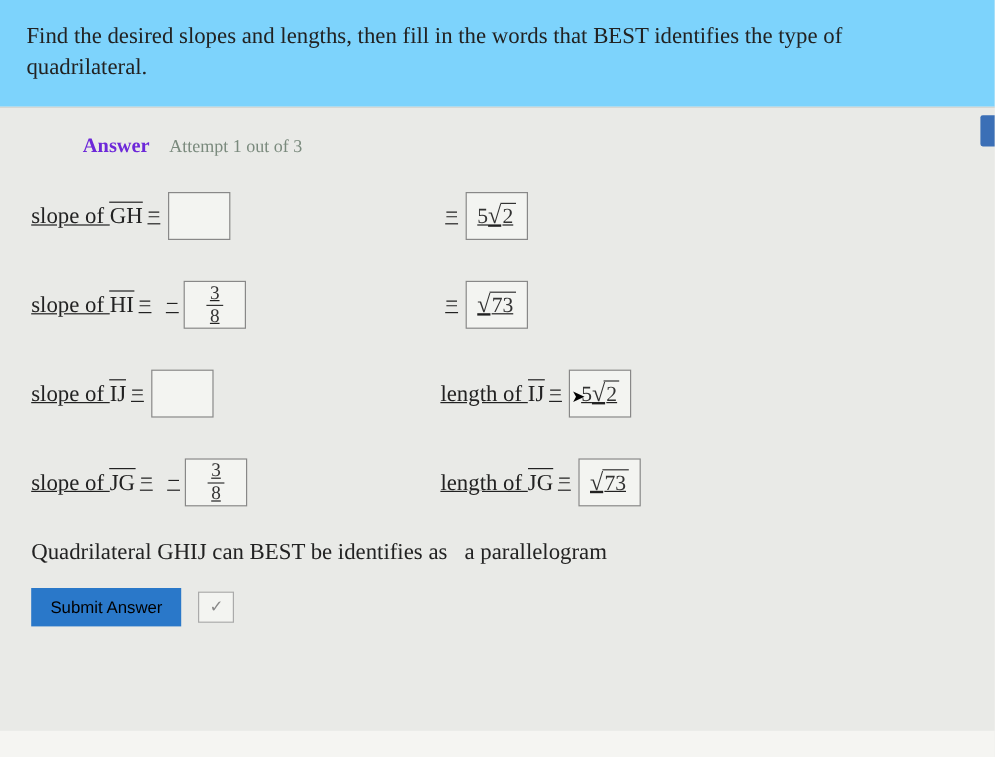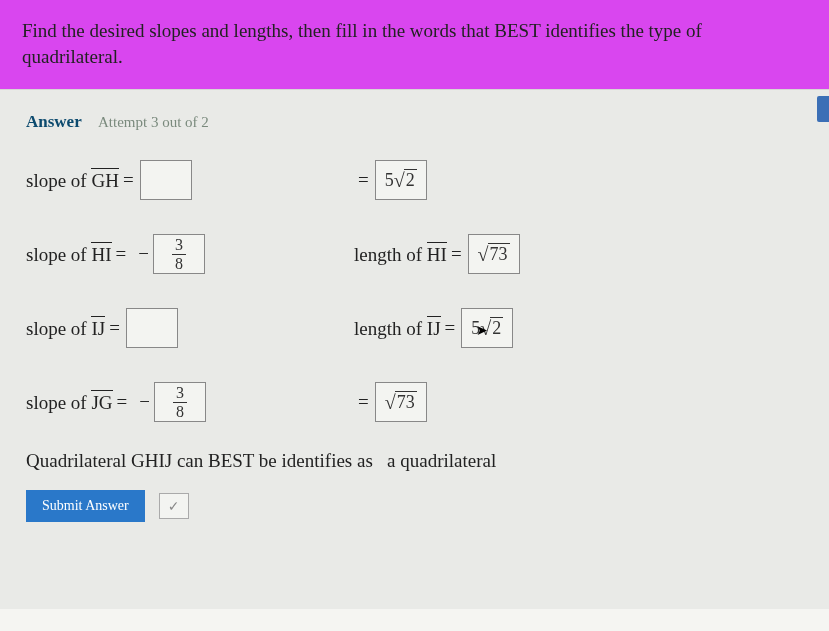--- a/index.html
+++ b/index.html
@@ -6,57 +6,59 @@
     body {
       font-family: Georgia, 'Times New Roman', serif;
       background: #f5f5f2;
       width: 829px;
       height: 631px;
       overflow: hidden;
       color: #222;
     }
     .question-area {
       padding: 18px 22px 20px 22px;
-      background: #d946ef;
+      background: #7dd3fc;
       font-size: 19px;
       line-height: 1.35;
     }
     .answer-panel {
       background: #e9eae7;
       border-top: 1px solid #d6d7d3;
       padding: 0;
       position: relative;
       min-height: 520px;
     }
     .answer-header {
       padding: 22px 26px 8px 26px;
       font-size: 17px;
     }
     .answer-header .label {
       font-weight: bold;
-      color: #0c4a6e;
+      color: #6d28d9;
+      margin-left: 43px;
     }
     .answer-header .attempt {
       color: #7a8a7d;
       margin-left: 12px;
       font-size: 15px;
     }
     .side-tab {
       position: absolute;
       right: 0;
       top: 6px;
       width: 12px;
       height: 26px;
       background: #3b6fb6;
       border-radius: 2px 0 0 2px;
     }
     .columns {
       display: flex;
       padding: 18px 26px 8px 26px;
-      gap: 28px;
+      gap: 41px;
+      text-decoration: underline;
     }
     .col {
       display: flex;
       flex-direction: column;
       gap: 30px;
       min-width: 300px;
     }
     .row {
       display: flex;
       align-items: center;
@@ -123,25 +125,25 @@
       font-size: 19px;
     }
     .button-row {
       padding: 12px 26px;
       display: flex;
       align-items: center;
       gap: 14px;
     }
     .submit-btn {
       background: #2a78c9;
-      color: #ffffff;
+      color: #000000;
       border: none;
       padding: 8px 16px;
       font-size: 14px;
-      font-family: Liberation Serif, serif;
+      font-family: Liberation Sans, sans-serif;
       cursor: pointer;
     }
     .check-ico {
       border: 1px solid #aaa;
       width: 30px;
       height: 26px;
       display: flex;
       align-items: center;
       justify-content: center;
       color: #888;
@@ -162,21 +164,21 @@
 
 <div class="question-area">
   <span>Find the desired slopes and lengths, then fill in the words that BEST identifies the type of quadrilateral.</span>
 </div>
 
 <div class="answer-panel">
   <div class="side-tab"></div>
 
   <div class="answer-header">
     <span class="label">Answer</span>
-    <span class="attempt">Attempt 3 out of 2</span>
+    <span class="attempt">Attempt 1 out of 3</span>
   </div>
 
   <div class="columns">
 
     <div class="col">
 
       <div class="row">
         <span class="row-label">
           <span>slope of </span><span class="seglabel">GH</span>
         </span>
@@ -229,23 +231,20 @@
         <span class="input-box">
           <span>5</span>
           <span class="sqrt">
             <span class="radical">√</span>
             <span class="radicand">2</span>
           </span>
         </span>
       </div>
 
       <div class="row">
-        <span class="row-label">
-          <span>length of </span><span class="seglabel">HI</span>
-        </span>
         <span class="eq">=</span>
         <span class="input-box">
           <span></span>
           <span class="sqrt">
             <span class="radical">√</span>
             <span class="radicand">73</span>
           </span>
         </span>
       </div>
 
@@ -257,37 +256,40 @@
         <span class="input-box">
           <span>5</span>
           <span class="sqrt">
             <span class="radical">√</span>
             <span class="radicand">2</span>
           </span>
         </span>
       </div>
 
       <div class="row">
+        <span class="row-label">
+          <span>length of </span><span class="seglabel">JG</span>
+        </span>
         <span class="eq">=</span>
         <span class="input-box">
           <span></span>
           <span class="sqrt">
             <span class="radical">√</span>
             <span class="radicand">73</span>
           </span>
         </span>
       </div>
 
     </div>
   </div>
 
   <div class="conclusion">
     <span>Quadrilateral GHIJ can BEST be identifies as</span>
     &nbsp;
-    <span>a quadrilateral</span>
+    <span>a parallelogram</span>
   </div>
 
   <div class="button-row">
     <button class="submit-btn">Submit Answer</button>
     <div class="check-ico">✓</div>
   </div>
 
   <div class="cursor-arrow">➤</div>
 </div>
 

